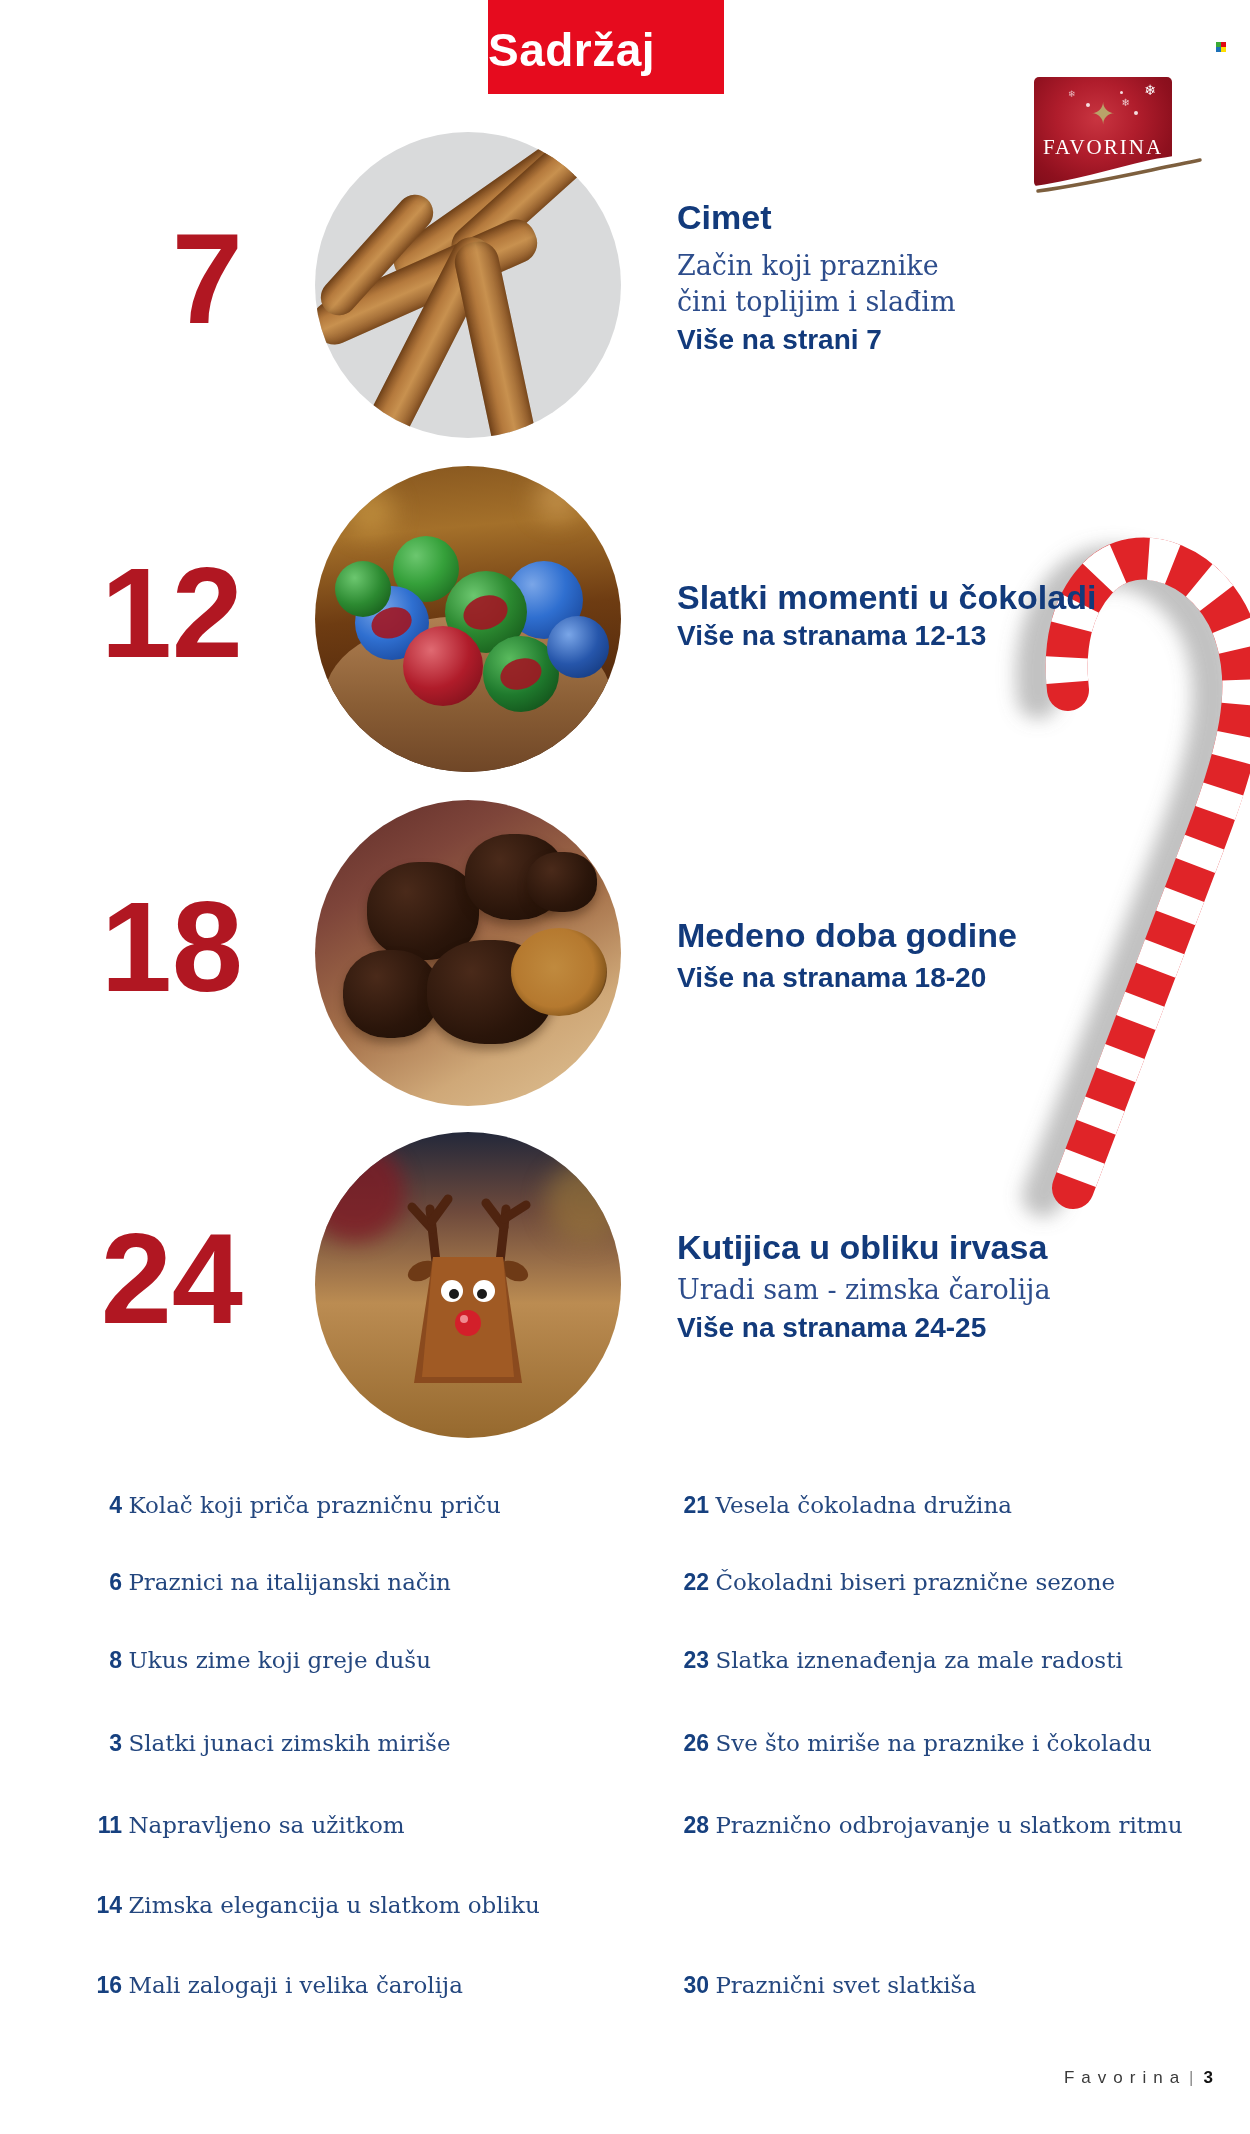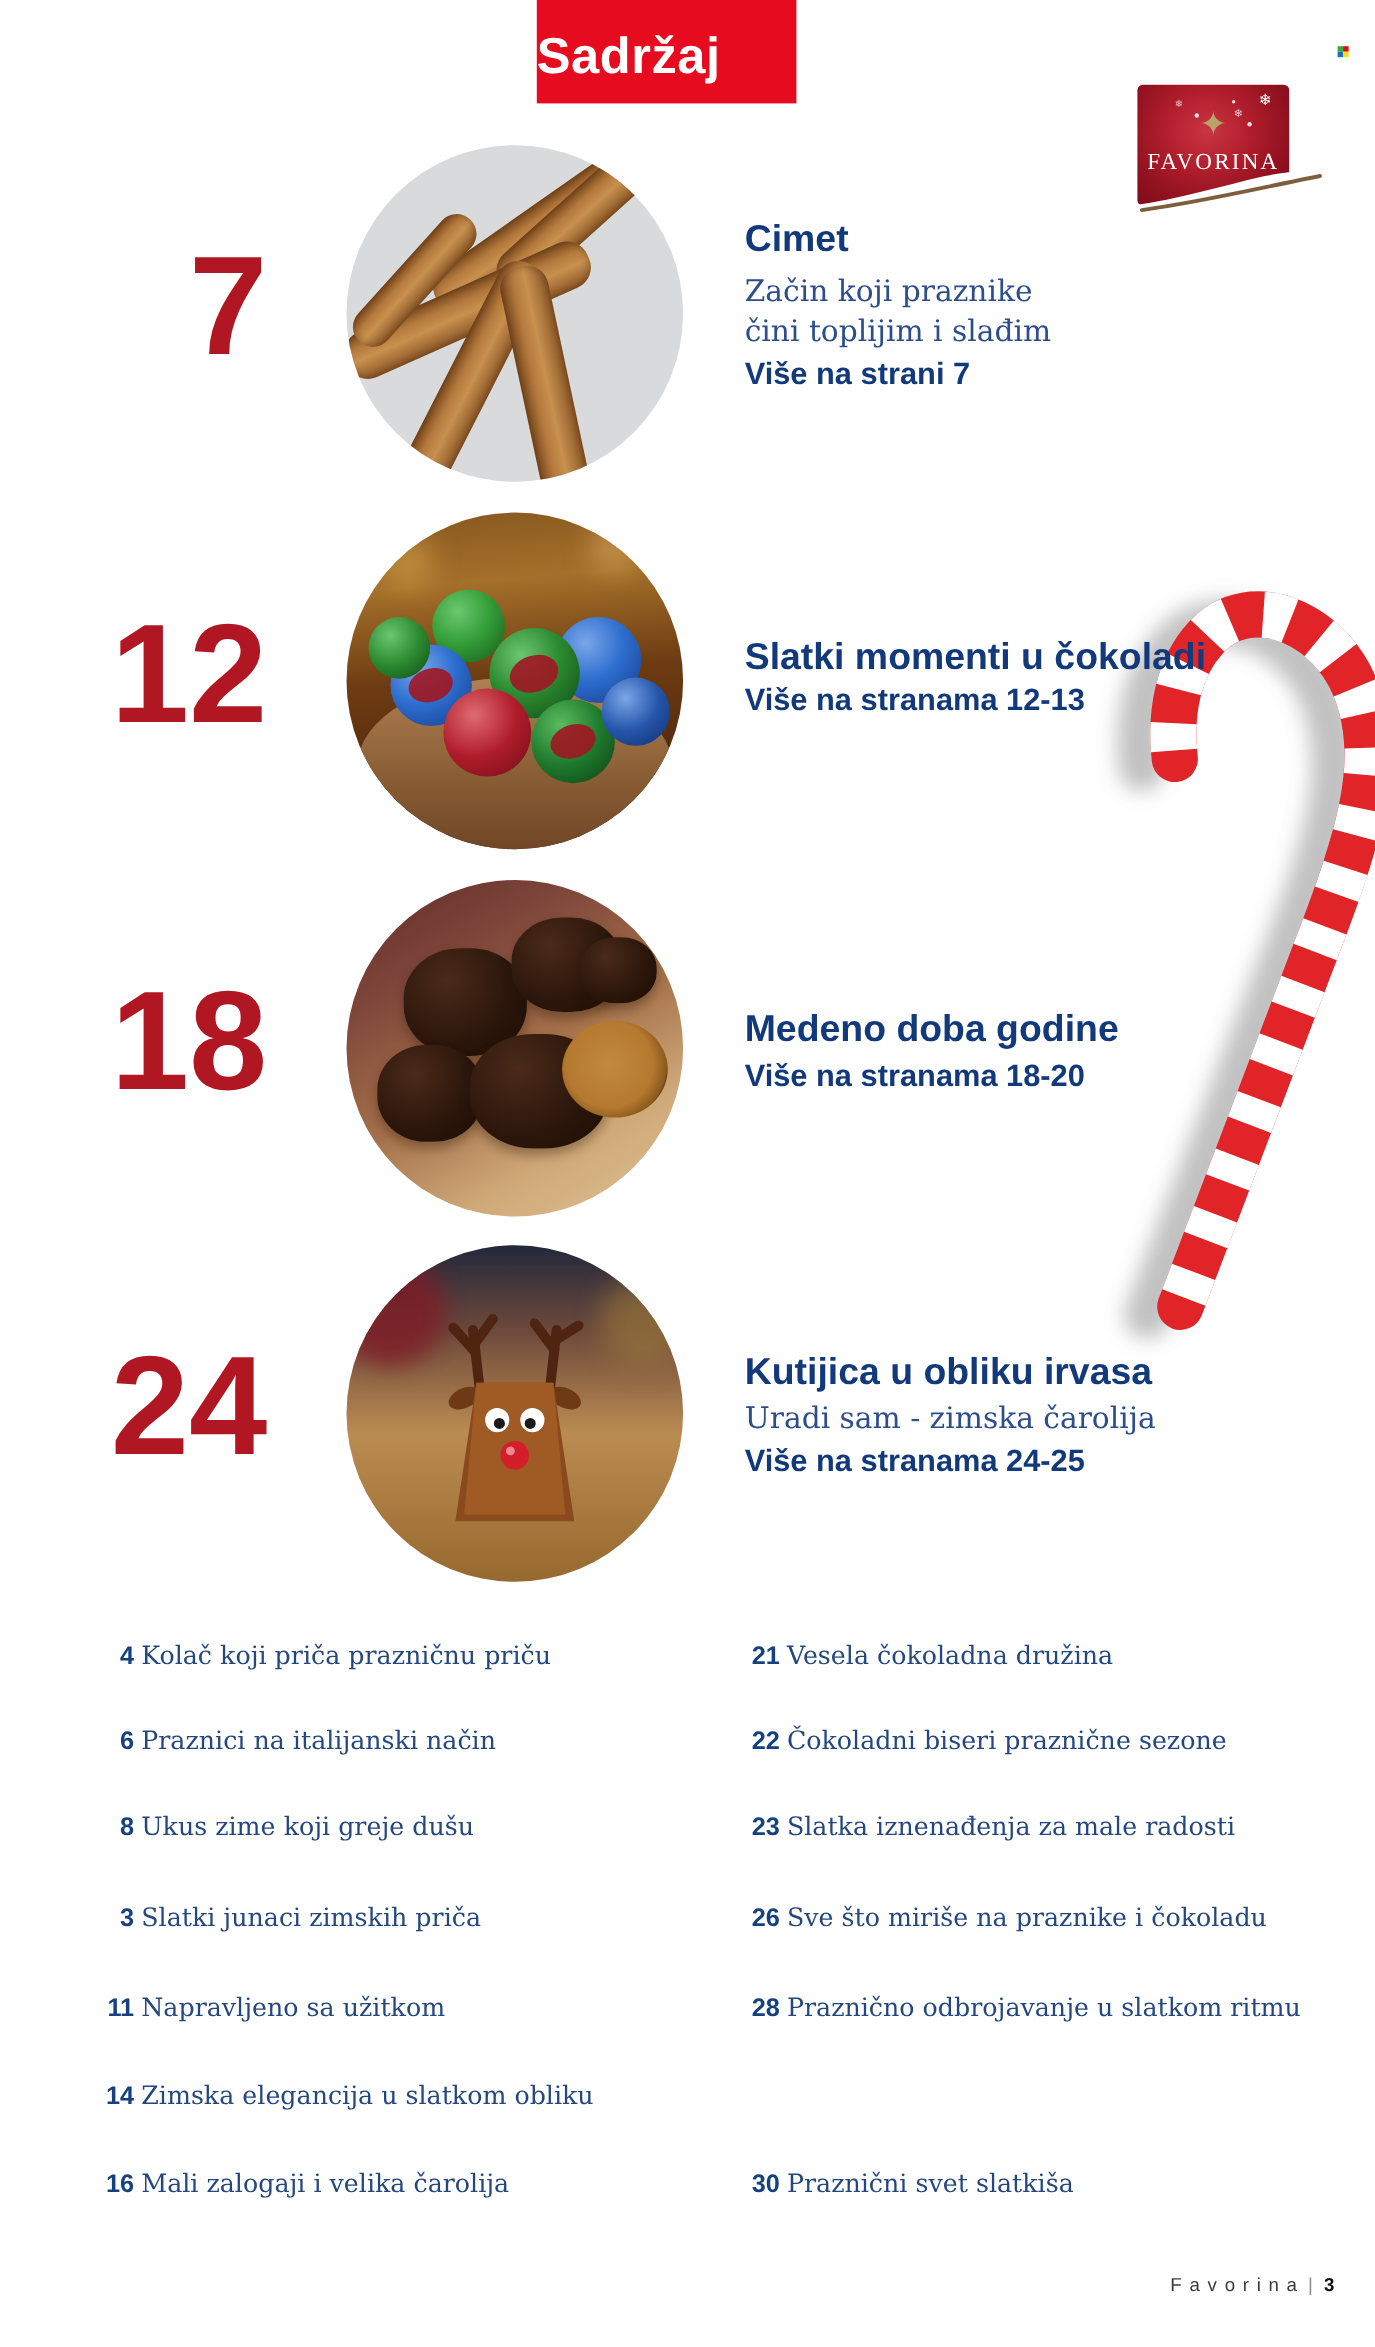--- a/index.html
+++ b/index.html
@@ -194,21 +194,21 @@
   <div class="idx-row" style="left:88px;top:1567px;">
     <span class="idx-num">6</span>
     <span class="idx-label">Praznici na italijanski način</span>
   </div>
   <div class="idx-row" style="left:88px;top:1645px;">
     <span class="idx-num">8</span>
     <span class="idx-label">Ukus zime koji greje dušu</span>
   </div>
   <div class="idx-row" style="left:88px;top:1728px;">
     <span class="idx-num">3</span>
-    <span class="idx-label">Slatki junaci zimskih priča</span>
+    <span class="idx-label">Slatki junaci zimskih miriše</span>
   </div>
   <div class="idx-row" style="left:88px;top:1810px;">
     <span class="idx-num">11</span>
     <span class="idx-label">Napravljeno sa užitkom</span>
   </div>
   <div class="idx-row" style="left:88px;top:1890px;">
     <span class="idx-num">14</span>
     <span class="idx-label">Zimska elegancija u slatkom obliku</span>
   </div>
   <div class="idx-row" style="left:88px;top:1970px;">

